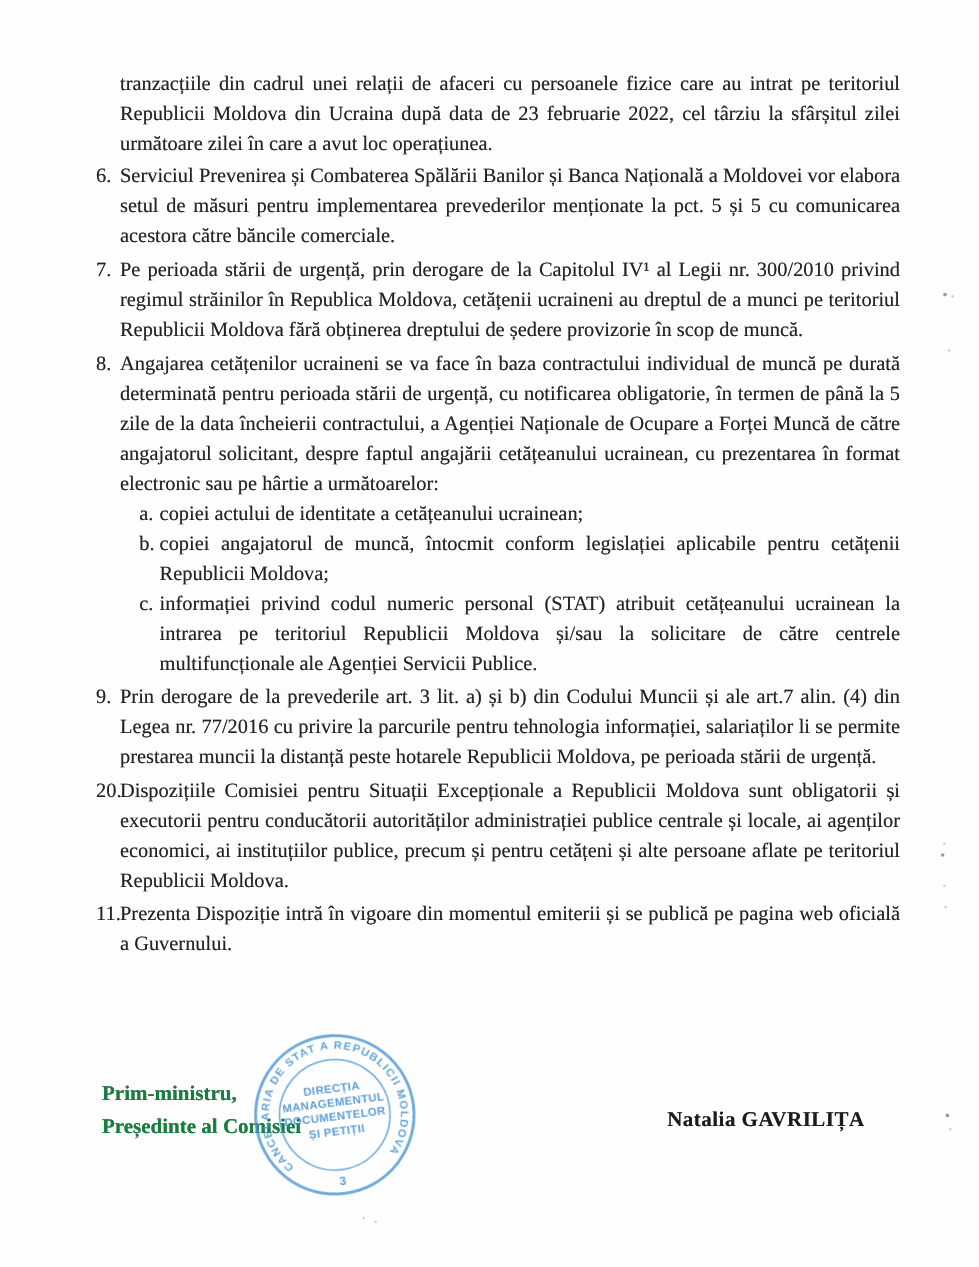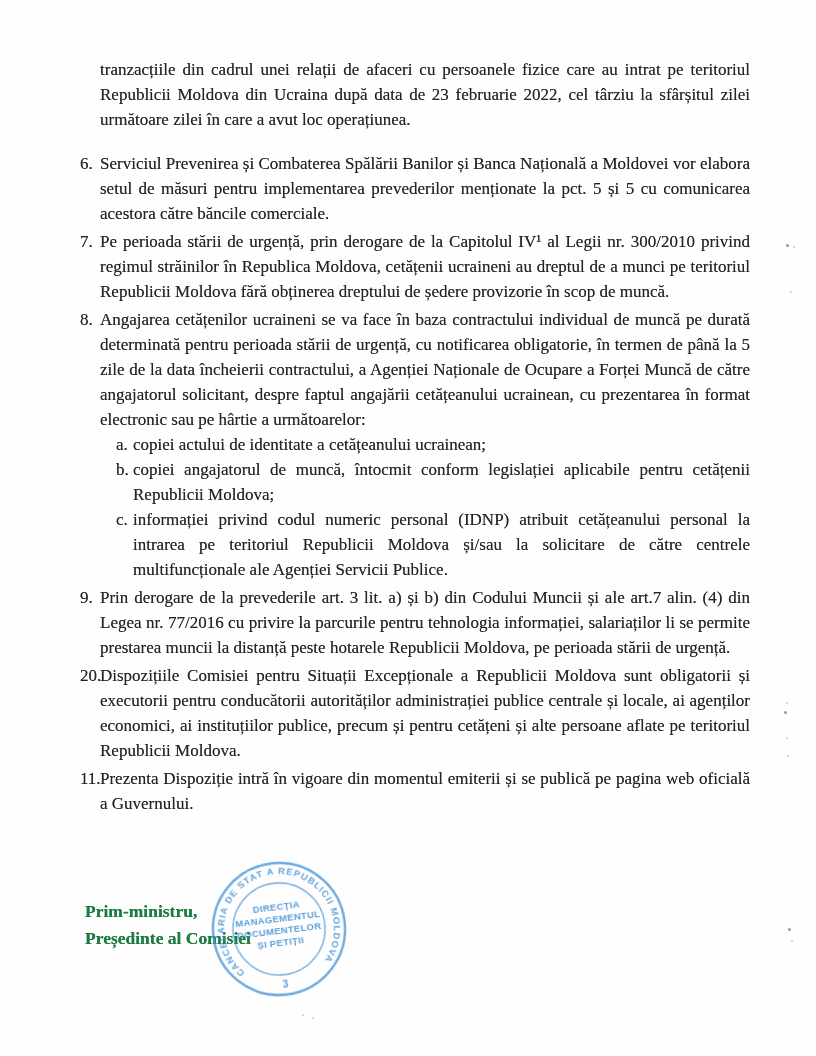--- a/index.html
+++ b/index.html
@@ -17,21 +17,21 @@
   
   .doc-body {
     position: absolute;
     left: 80px; top: 57px; width: 670px;
     font-size: 17px; line-height: 25px;
     color: #242424;
     text-align: justify;
     text-shadow: 0 0 0.5px rgba(20,20,20,0.55);
   }
   .para { margin: 0; }
-  .cont { margin-left: 20px; margin-bottom: 19px; }
+  .cont { margin-left: 20px; margin-bottom: 2px; }
   .item { position: relative; padding-left: 20px; margin-bottom: 3px; }
   .item .marker {
     position: absolute; left: 0; top: 0;
     width: 20px; text-align: left;
   }
   .subitem { position: relative; padding-left: 33px; }
   .subitem .submarker { position: absolute; left: 16px; top: 0; }
   
   .sig-titles {
     position: absolute; left: 85px; top: 898px;
@@ -115,21 +115,21 @@
         <p class="para">copiei actului de identitate a cetățeanului ucrainean;</p>
       </div>
 
       <div class="subitem">
         <span class="submarker">b.</span>
         <p class="para">copiei angajatorul de muncă, întocmit conform legislației aplicabile pentru cetățenii Republicii Moldova;</p>
       </div>
 
       <div class="subitem">
         <span class="submarker">c.</span>
-        <p class="para">informației privind codul numeric personal (IDNP) atribuit cetățeanului personal la intrarea pe teritoriul Republicii Moldova și/sau la solicitare de către centrele multifuncționale ale Agenției Servicii Publice.</p>
+        <p class="para">informației privind codul numeric personal (STAT) atribuit cetățeanului ucrainean la intrarea pe teritoriul Republicii Moldova și/sau la solicitare de către centrele multifuncționale ale Agenției Servicii Publice.</p>
       </div>
     </div>
 
     <div class="item">
       <span class="marker">9.</span>
       <p class="para">Prin derogare de la prevederile art. 3 lit. a) și b) din Codului Muncii și ale art.7 alin. (4) din Legea nr. 77/2016 cu privire la parcurile pentru tehnologia informației, salariaților li se permite prestarea muncii la distanță peste hotarele Republicii Moldova, pe perioada stării de urgență.</p>
     </div>
 
     <div class="item">
       <span class="marker">20.</span>
@@ -140,20 +140,21 @@
       <span class="marker">11.</span>
       <p class="para">Prezenta Dispoziție intră în vigoare din momentul emiterii și se publică pe pagina web oficială a Guvernului.</p>
     </div>
 
   </section>
 
   <div class="sig-titles">
     <div>Prim-ministru,</div>
     <div>Președinte al Comisiei</div>
   </div>
+  <div class="sig-name">Natalia GAVRILIȚA</div>
 
   <svg class="stamp" viewBox="0 0 164 164" xmlns="http://www.w3.org/2000/svg">
     <defs>
       <path id="ringpath" d="M 43.1,120.9 A 55,55 0 1 1 120.9,120.9"></path>
     </defs>
     <circle class="ring-outer" cx="82" cy="82" r="66"></circle>
     <circle class="ring-inner" cx="82" cy="82" r="46"></circle>
     <text class="ringtext">
       <textPath href="#ringpath" startOffset="0" textLength="256" lengthAdjust="spacingAndGlyphs">CANCELARIA DE STAT A REPUBLICII MOLDOVA</textPath>
     </text>

